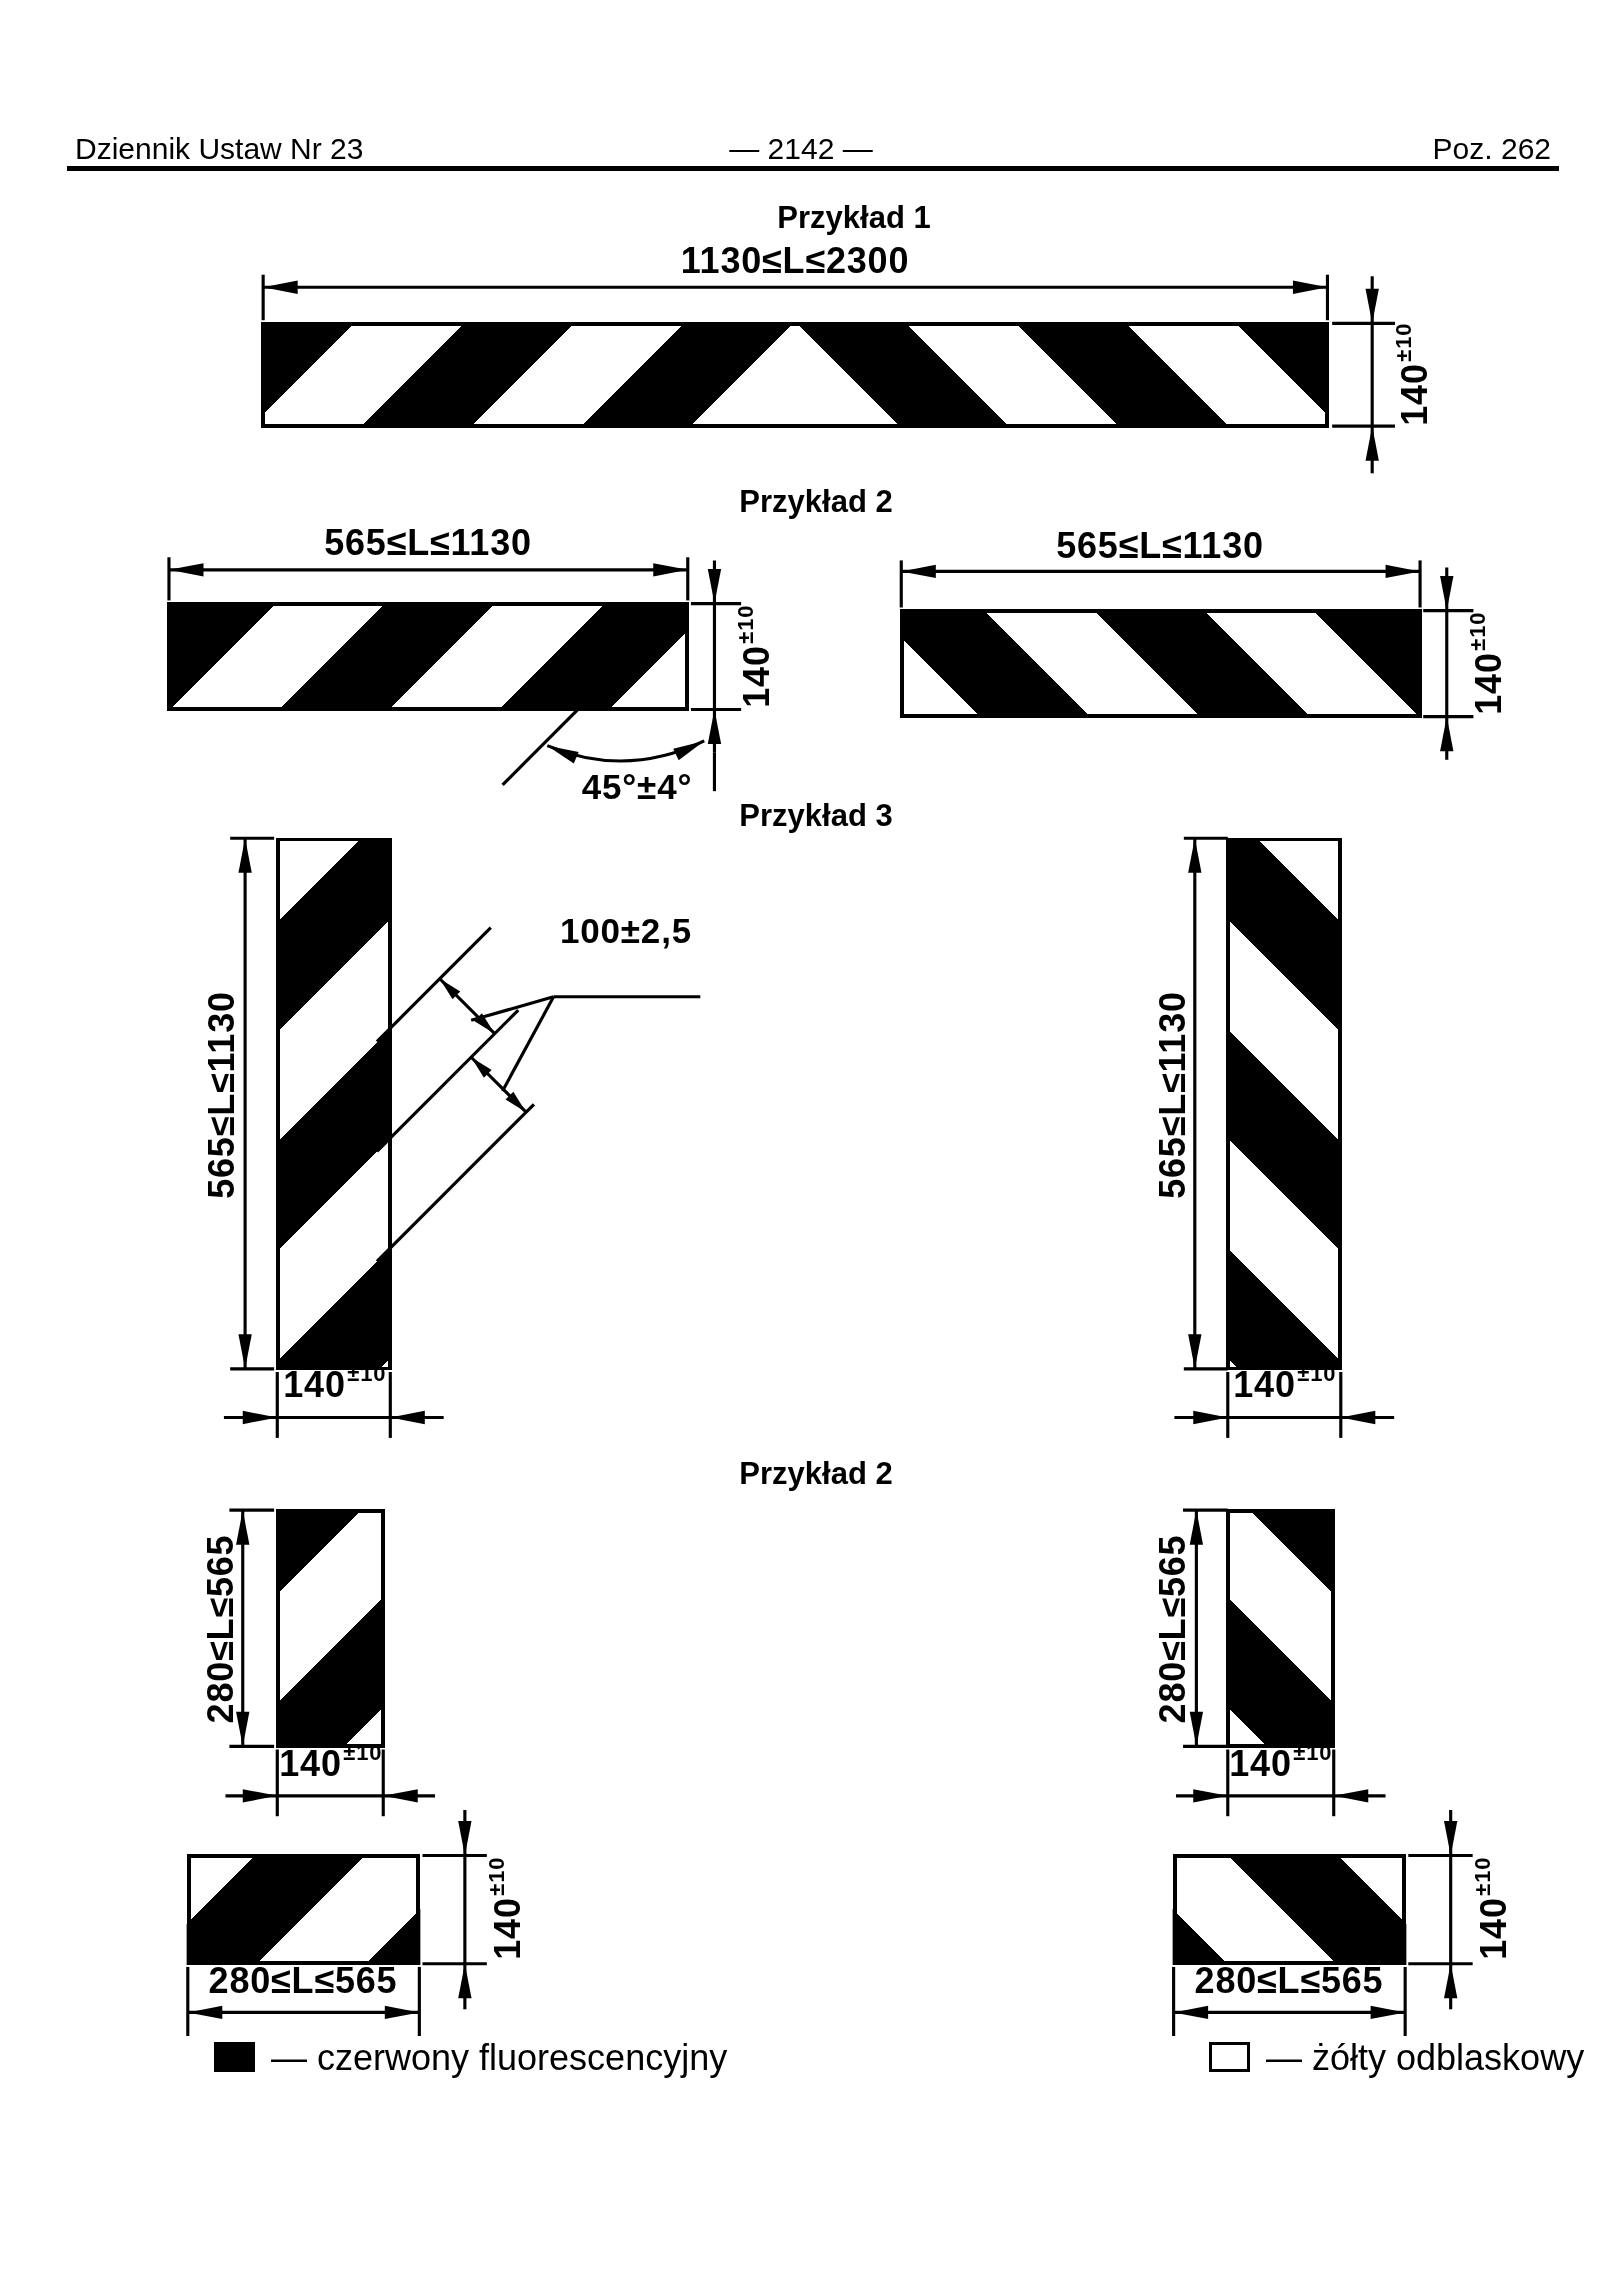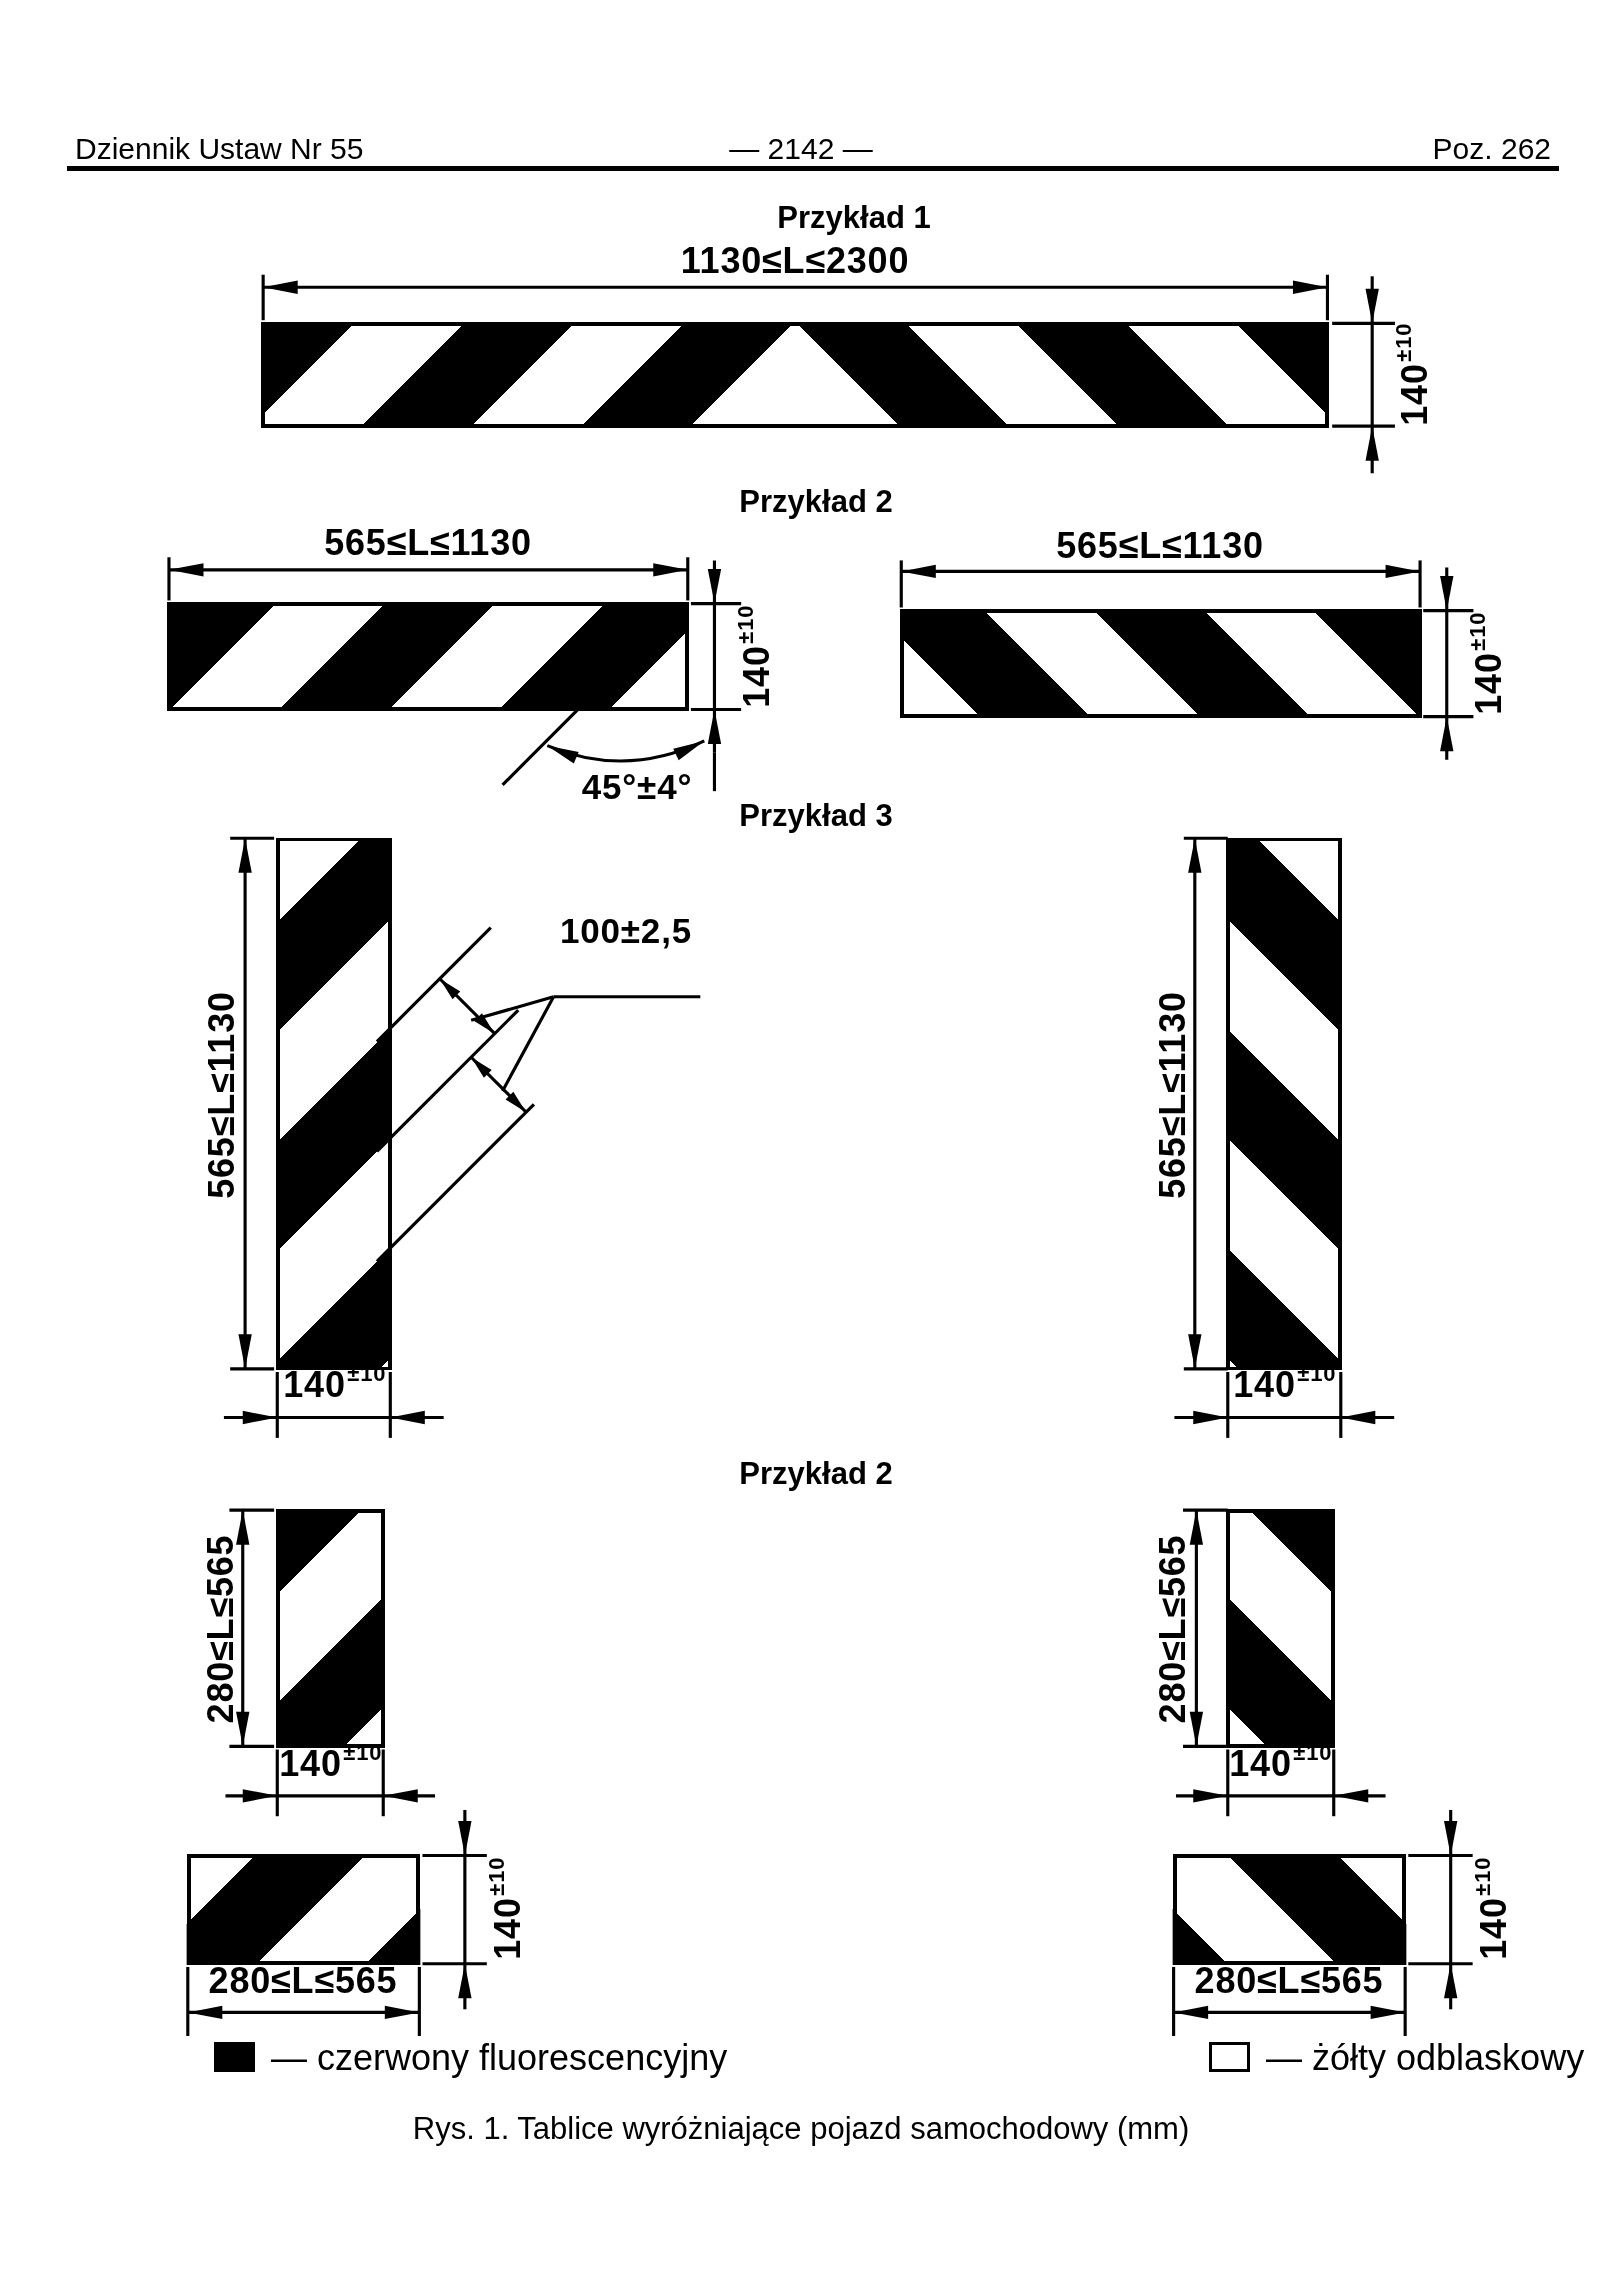--- a/index.html
+++ b/index.html
@@ -18,21 +18,21 @@
   .swatch.red{background:#000;}
   .swatch.yellow{background:#fff;border:3.9px solid #000;}
   .legend-label{position:absolute;font-size:36px;white-space:nowrap;transform:translateY(-50%);}
   #caption{position:absolute;transform:translate(-50%,-50%);font-size:31px;white-space:nowrap;}
 </style>
 </head>
 <body>
 
 <div id="page">
 
-  <div class="hdr" style="left:75px;">Dziennik Ustaw Nr 55</div>
+  <div class="hdr" style="left:75px;">Dziennik Ustaw Nr 23</div>
   <div class="hdr" style="left:801px;transform:translateX(-50%);">— 2142 —</div>
   <div class="hdr" style="right:71px;">Poz. 262</div>
   <div id="rule"></div>
 
   <div class="title" style="left:816px;top:218px;margin-left:38px;">Przykład 1</div>
   <div class="title" style="left:816px;top:502px;">Przykład 2</div>
   <div class="title" style="left:816px;top:816px;">Przykład 3</div>
   <div class="title" style="left:816px;top:1474px;">Przykład 2</div>
 
   <svg class="plate" width="1068" height="106" viewBox="0 0 1360 135" shape-rendering="crispEdges" style="left: 261px; top: 322px;">
@@ -352,16 +352,15 @@
   <div class="lab" style="left:303px;top:1981px;">280≤L≤565</div>
   <div class="lab" style="left:1289px;top:1981px;">280≤L≤565</div>
   <div class="lab v" style="left:508px;top:1909px;"><span>140</span><sup>±10</sup></div>
   <div class="lab v" style="left:1494px;top:1909px;"><span>140</span><sup>±10</sup></div>
 
   <div class="swatch red" style="left:214px;top:2042px;"></div>
   <div class="legend-label" style="left:271px;top:2058px;">— czerwony fluorescencyjny</div>
   <div class="swatch yellow" style="left:1209px;top:2042px;"></div>
   <div class="legend-label" style="left:1266px;top:2058px;">— żółty odblaskowy</div>
 
-  <div id="caption" style="left:801px;top:2129px;">Rys. 1. Tablice wyróżniające pojazd samochodowy (mm)</div>
 
 </div>
 
 
 </body></html>

